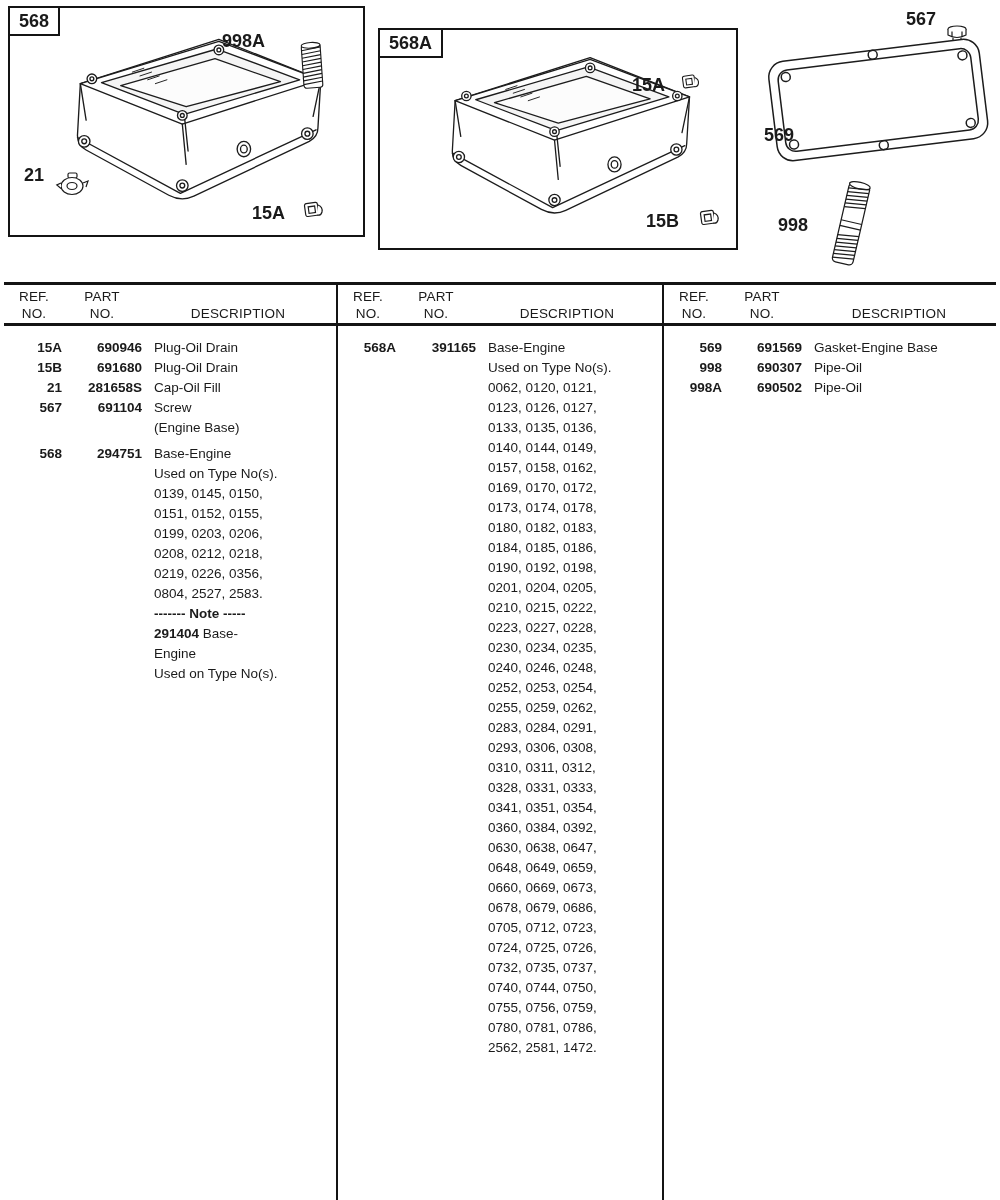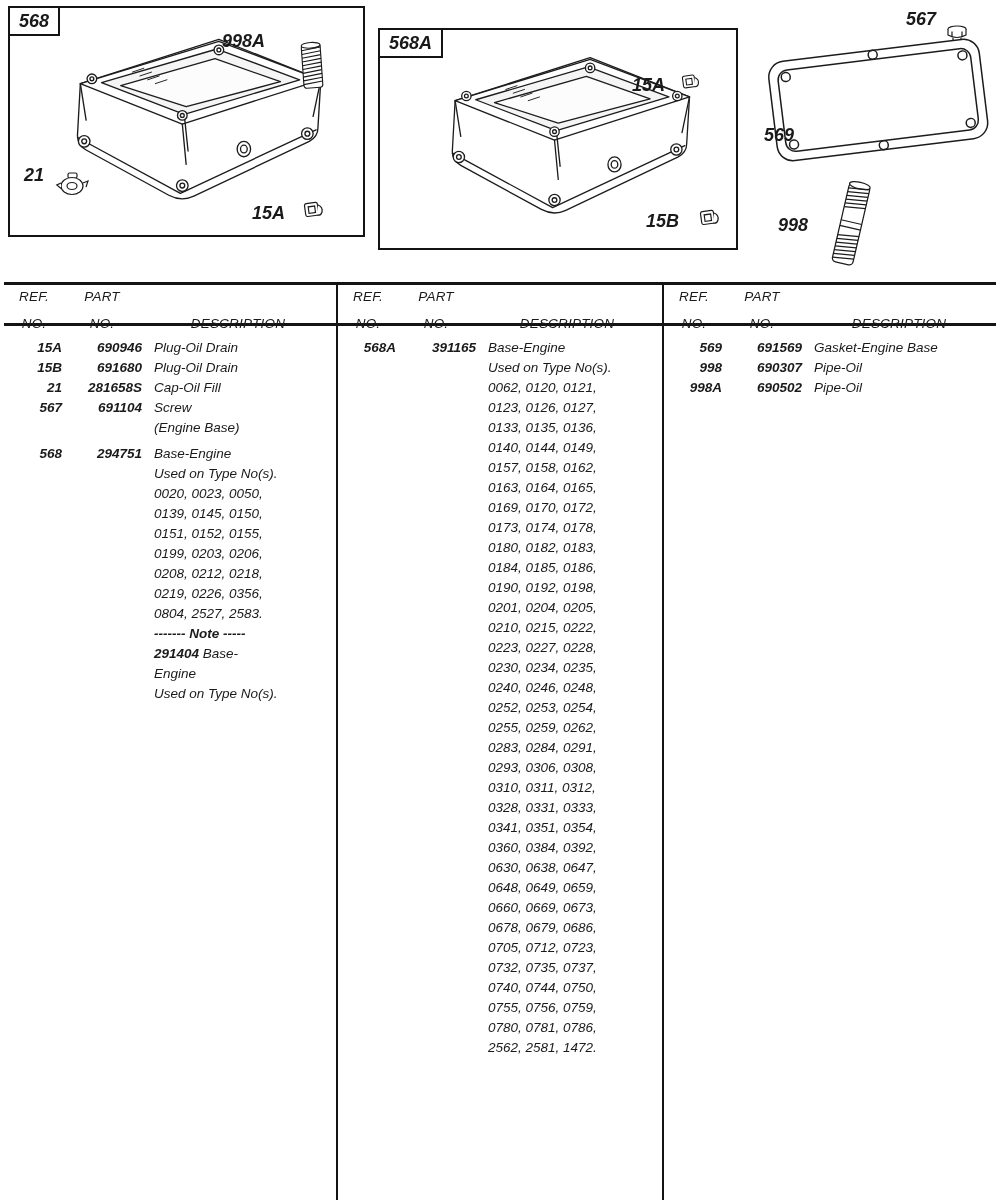--- a/index.html
+++ b/index.html
@@ -4,39 +4,39 @@
 <style>
   * { margin:0; padding:0; box-sizing:border-box; }
   html,body { width:1000px; height:1200px; }
   body {
     background:#ffffff;
     font-family:"Liberation Sans", sans-serif;
     color:#1a1a1a;
     position:relative;
     overflow:hidden;
   }
-  .page { position:absolute; inset:0; width:909px; height:1200px;font-style:italic; }
+  .page { position:absolute; inset:0; width:909px; height:1200px; }
 
   .figbox { position:absolute; border:2px solid #141414; background:#fff; }
   .tag {
     position:absolute; left:-2px; top:-2px;
     border:2px solid #141414; background:#fff;
     font-weight:bold; font-size:18px; line-height:1;
     padding:4px 9px;
   }
   .callout { position:absolute; font-weight:bold; font-size:18px; line-height:1; }
   .fig { position:absolute; overflow:visible; }
 
   .rule-h { position:absolute; background:#141414; height:3px; }
   .rule-v { position:absolute; background:#141414; width:2px; }
 
   .thead {
     position:absolute; display:grid;
     grid-template-columns:56px 80px 1fr;
-    row-gap:12px; font-size:13.5px; letter-spacing:.2px;
+    row-gap:2px; font-size:13.5px; letter-spacing:.2px;
   }
   .thead .hc { text-align:center; line-height:15px; }
 
   .tcol { position:absolute; font-size:13.5px; line-height:20px; }
   .trow { display:grid; grid-template-columns:56px 80px 1fr; }
   .trow.gap-before { margin-top:6px; }
   .cell.ref  { text-align:right; font-weight:bold; white-space:nowrap; }
   .cell.part { text-align:right; font-weight:bold; white-space:nowrap; }
   .cell.desc { padding-left:12px; white-space:nowrap; }
   .b { font-weight:bold; }
@@ -223,25 +223,20 @@
         <span class="cell desc"><span>Base-Engine</span></span>
       </div>
       <div class="trow">
         <span class="cell ref"></span>
         <span class="cell part"></span>
         <span class="cell desc"><span>Used on Type No(s).</span></span>
       </div>
       <div class="trow">
         <span class="cell ref"></span>
         <span class="cell part"></span>
-        <span class="cell desc"><span>0020, 0023, 0050,</span></span>
-      </div>
-      <div class="trow">
-        <span class="cell ref"></span>
-        <span class="cell part"></span>
         <span class="cell desc"><span>0139, 0145, 0150,</span></span>
       </div>
       <div class="trow">
         <span class="cell ref"></span>
         <span class="cell part"></span>
         <span class="cell desc"><span>0151, 0152, 0155,</span></span>
       </div>
       <div class="trow">
         <span class="cell ref"></span>
         <span class="cell part"></span>
@@ -315,25 +310,20 @@
         <span class="cell desc"><span>0140, 0144, 0149,</span></span>
       </div>
       <div class="trow">
         <span class="cell ref"></span>
         <span class="cell part"></span>
         <span class="cell desc"><span>0157, 0158, 0162,</span></span>
       </div>
       <div class="trow">
         <span class="cell ref"></span>
         <span class="cell part"></span>
-        <span class="cell desc"><span>0163, 0164, 0165,</span></span>
-      </div>
-      <div class="trow">
-        <span class="cell ref"></span>
-        <span class="cell part"></span>
         <span class="cell desc"><span>0169, 0170, 0172,</span></span>
       </div>
       <div class="trow">
         <span class="cell ref"></span>
         <span class="cell part"></span>
         <span class="cell desc"><span>0173, 0174, 0178,</span></span>
       </div>
       <div class="trow">
         <span class="cell ref"></span>
         <span class="cell part"></span>
@@ -431,20 +421,25 @@
       </div>
       <div class="trow">
         <span class="cell ref"></span>
         <span class="cell part"></span>
         <span class="cell desc"><span>0678, 0679, 0686,</span></span>
       </div>
       <div class="trow">
         <span class="cell ref"></span>
         <span class="cell part"></span>
         <span class="cell desc"><span>0705, 0712, 0723,</span></span>
+      </div>
+      <div class="trow">
+        <span class="cell ref"></span>
+        <span class="cell part"></span>
+        <span class="cell desc"><span>0724, 0725, 0726,</span></span>
       </div>
       <div class="trow">
         <span class="cell ref"></span>
         <span class="cell part"></span>
         <span class="cell desc"><span>0732, 0735, 0737,</span></span>
       </div>
       <div class="trow">
         <span class="cell ref"></span>
         <span class="cell part"></span>
         <span class="cell desc"><span>0740, 0744, 0750,</span></span>

